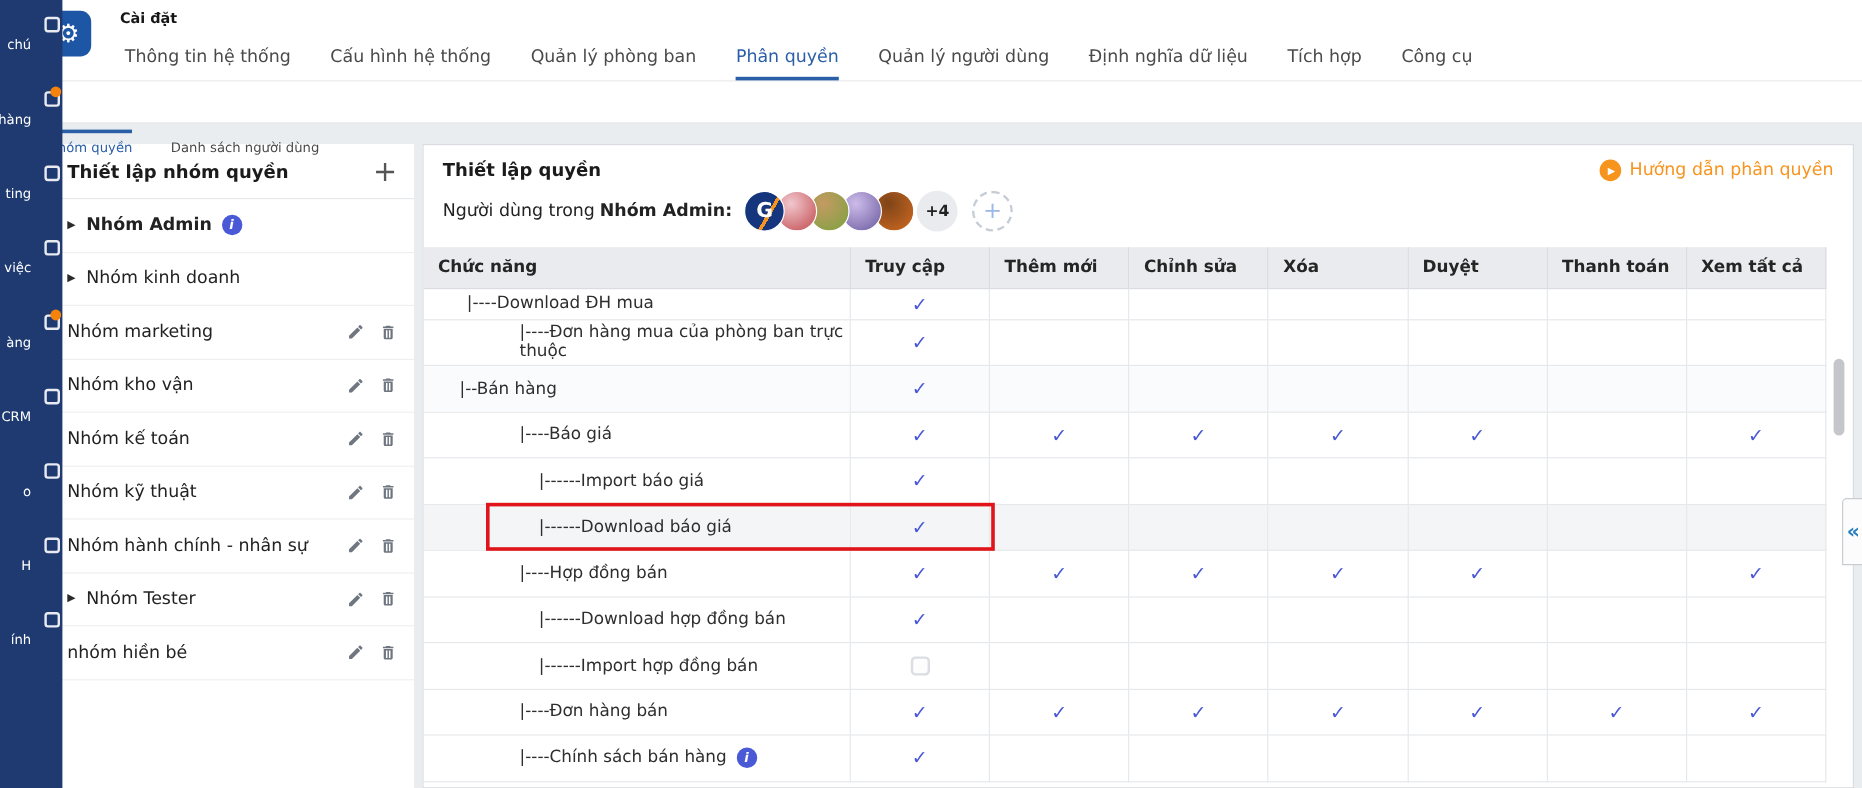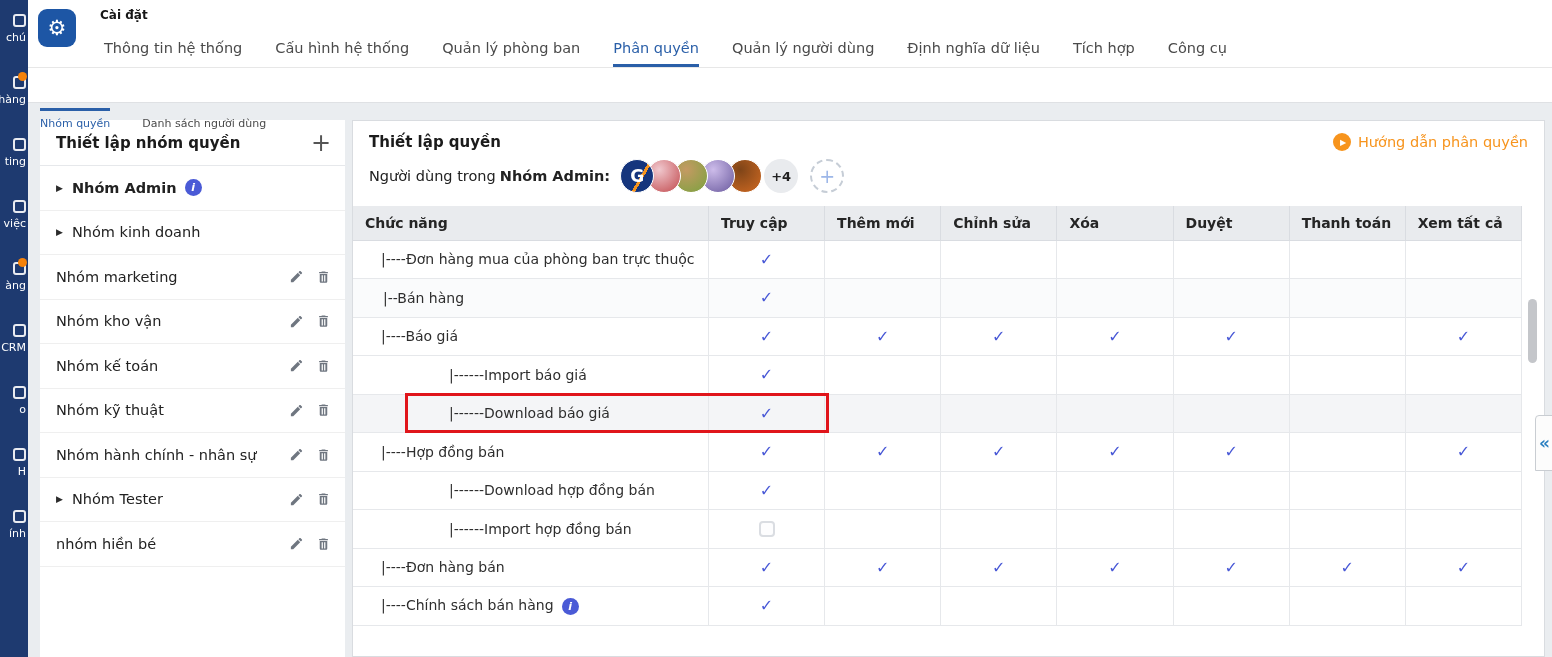--- a/index.html
+++ b/index.html
@@ -1,20 +1,20 @@
 <!DOCTYPE html>
 <html><head>
 <meta charset="utf-8">
 <style>
   * { margin:0; padding:0; box-sizing:border-box; }
   html,body { width:1552px; height:657px; overflow:hidden; font-family:"DejaVu Sans","Liberation Sans",sans-serif; background:#eaedf0; color:#333; }
   .app { position:relative; width:1552px; height:657px; }
 
   
-  .rail { position:absolute; left:0; top:0; width:28px; height:657px; background:#1e3a70; z-index:6; }
+  .rail { position:absolute; left:0; top:0; width:52px; height:657px; background:#1e3a70; z-index:6; }
   .rail-item { position:relative; height:62px; padding-top:14px; cursor:pointer; }
   .rail-icon { display:block; margin:0 2px 4px auto; width:13px; height:13px; border:2px solid rgba(255,255,255,.9); border-radius:3px; }
   .rail-label { display:block; width:28px; overflow:hidden; direction:rtl; white-space:nowrap; color:#fff; font-size:11px; padding-right:2px; }
   .rail-dot { position:absolute; right:1px; top:10px; width:9px; height:9px; border-radius:50%; background:#f5820b; }
 
   
   .topbar { position:absolute; left:28px; top:0; right:0; height:68px; background:#fff; border-bottom:1px solid #e7e7e7; z-index:5; }
   .gear-btn { position:absolute; left:10px; top:9px; width:38px; height:38px; border-radius:9px; background:#1d56a5; color:#fff; font-size:21px; line-height:38px; text-align:center; cursor:pointer; }
   .page-title { position:absolute; left:72px; top:8px; font-size:12px; font-weight:bold; color:#161616; }
   .main-tabs { position:absolute; left:76px; bottom:0; display:flex; gap:33px; height:32px; }
@@ -61,21 +61,21 @@
   
   .perm-table-wrap { position:absolute; left:0; top:85px; width:1169px; }
   table { border-collapse:collapse; table-layout:fixed; width:1169px; font-size:14px; }
   th { background:#e9ebee; height:34px; text-align:left; padding:0 12px; font-size:14px; font-weight:bold; color:#252525; border:1px solid #d9dce1; border-top:none;margin-top:35px; }
   th:first-child { border-left:none; }
   td { border:1px solid #e6e8eb; height:38.5px; }
   td:first-child { border-left:none; }
   tr.clipped td { height:26px; }
   td.func { position:relative; color:#2e2e2e; }
   td.mark { text-align:center; cursor:pointer; }
-  .ind-1 { padding-left:30px; } .ind-2 { padding-left:36px; } .ind-3 { padding-left:28px; } .ind-4 { padding-left:96px; }
+  .ind-1 { padding-left:30px; } .ind-2 { padding-left:36px; } .ind-3 { padding-left:80px; } .ind-4 { padding-left:96px; }
   tr.shade-a td { background:#fafbfc; }
   tr.shade-b td { background:#f4f5f7; }
   .check { color:#4757d6; font-size:16px; font-weight:bold; }
   .ubox { display:inline-block; width:16px; height:16px; border:2px solid #dadde2; border-radius:4px; background:#fdfdfe; vertical-align:middle; }
   .hl-box { position:absolute; left:52px; top:-2px; width:424px; height:40px; border:3px solid #e0151b; z-index:3; pointer-events:none; }
 
   
   .vscroll-thumb { position:absolute; right:7px; top:178px; width:9px; height:64px; border-radius:5px; background:#c4c6ca; cursor:pointer; }
   .collapse-handle { position:absolute; right:-2px; top:415px; width:19px; height:56px; background:#fcfcfc; border:1px solid #c9cdd2; border-radius:4px 0 0 0; color:#2a7fc1; font-size:17px; font-weight:bold; display:flex; align-items:center; justify-content:center; z-index:7; cursor:pointer; }
 </style>
@@ -277,20 +277,30 @@
               <th style="width: 116px;">Truy cập</th>
               <th style="width: 116px;">Thêm mới</th>
               <th style="width: 116px;">Chỉnh sửa</th>
               <th style="width: 116px;">Xóa</th>
               <th style="width: 116px;">Duyệt</th>
               <th style="width: 116px;">Thanh toán</th>
               <th style="width: 116px;">Xem tất cả</th>
             </tr>
           </thead>
         <tbody>
+            <tr class=" clipped">
+              <td class="func ind-2"><span>|----Download ĐH mua</span></td>
+              <td class="mark"><span class="check">✓</span></td>
+              <td class="mark"></td>
+              <td class="mark"></td>
+              <td class="mark"></td>
+              <td class="mark"></td>
+              <td class="mark"></td>
+              <td class="mark"></td>
+            </tr>
             <tr>
               <td class="func ind-3"><span>|----Đơn hàng mua của phòng ban trực thuộc</span></td>
               <td class="mark"><span class="check">✓</span></td>
               <td class="mark"></td>
               <td class="mark"></td>
               <td class="mark"></td>
               <td class="mark"></td>
               <td class="mark"></td>
               <td class="mark"></td>
             </tr>

